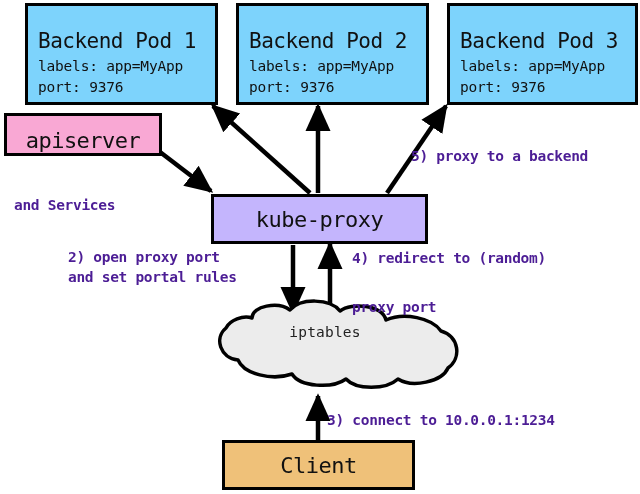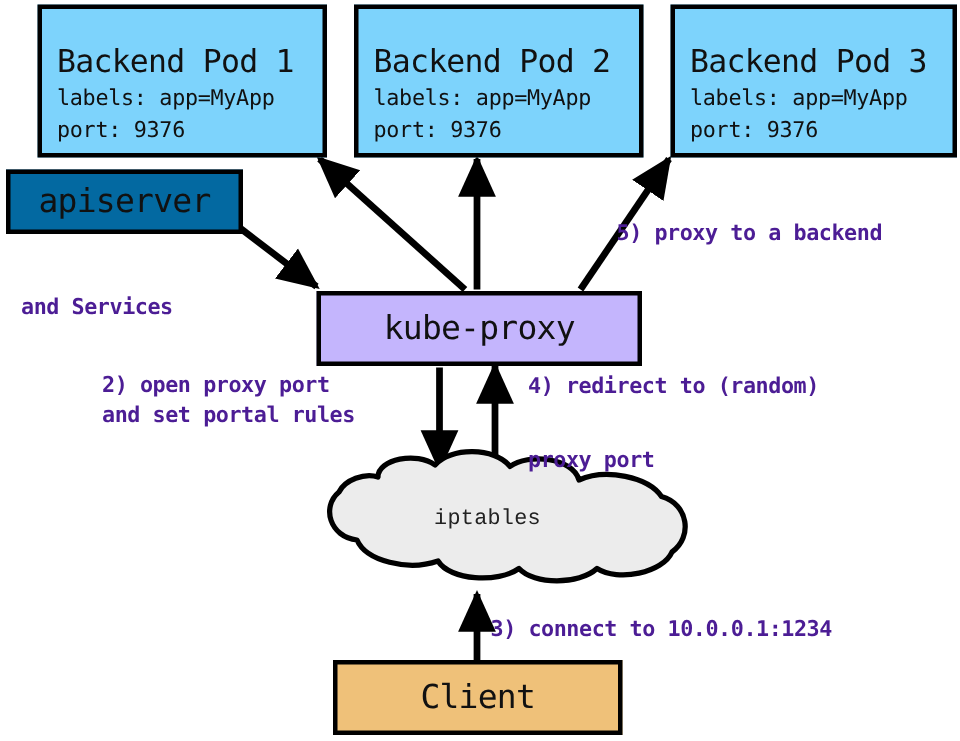--- a/index.html
+++ b/index.html
@@ -48,23 +48,23 @@
     letter-spacing: -0.5px;
   }
   .pod-line {
     font-size: 14.5px;
     line-height: 21px;
     color: #111111;
     white-space: nowrap;
     letter-spacing: -0.2px;
   }
   .apiserver {
-    background: #0369a1;
+    background: #f9a8d4;
     align-items: center;
-    justify-content: center;
+    justify-content: flex-end;
   }
   .apiserver-label {
     font-size: 22px;
     color: #111111;
     white-space: nowrap;
     letter-spacing: -0.5px;
   }
   .kubeproxy {
     background: #c4b5fd;
     align-items: center;
@@ -172,21 +172,21 @@
   </div>
 
   <div class="node apiserver" style="left:4px; top:113px; width:158px; height:43px;">
     <div class="apiserver-label">apiserver</div>
   </div>
 
   <div class="node kubeproxy" style="left:211px; top:194px; width:217px; height:50px;">
     <div class="kubeproxy-label">kube-proxy</div>
   </div>
 
-  <div class="cloud-wrap" style="left:190px; top:338px; width:270px; height:22px;font-family:Liberation Mono, monospace;">
+  <div class="cloud-wrap" style="left:190px; top:324px; width:270px; height:22px;">
     <div class="cloud-label">iptables</div>
   </div>
 
   <div class="node client" style="left:222px; top:440px; width:193px; height:50px;">
     <div class="client-label">Client</div>
   </div>
 
   <div class="edge-label" style="left:14px; top:196px;">and Services</div>
 
   <div class="edge-label" style="left:68px; top:248px;">2) open proxy port</div>

